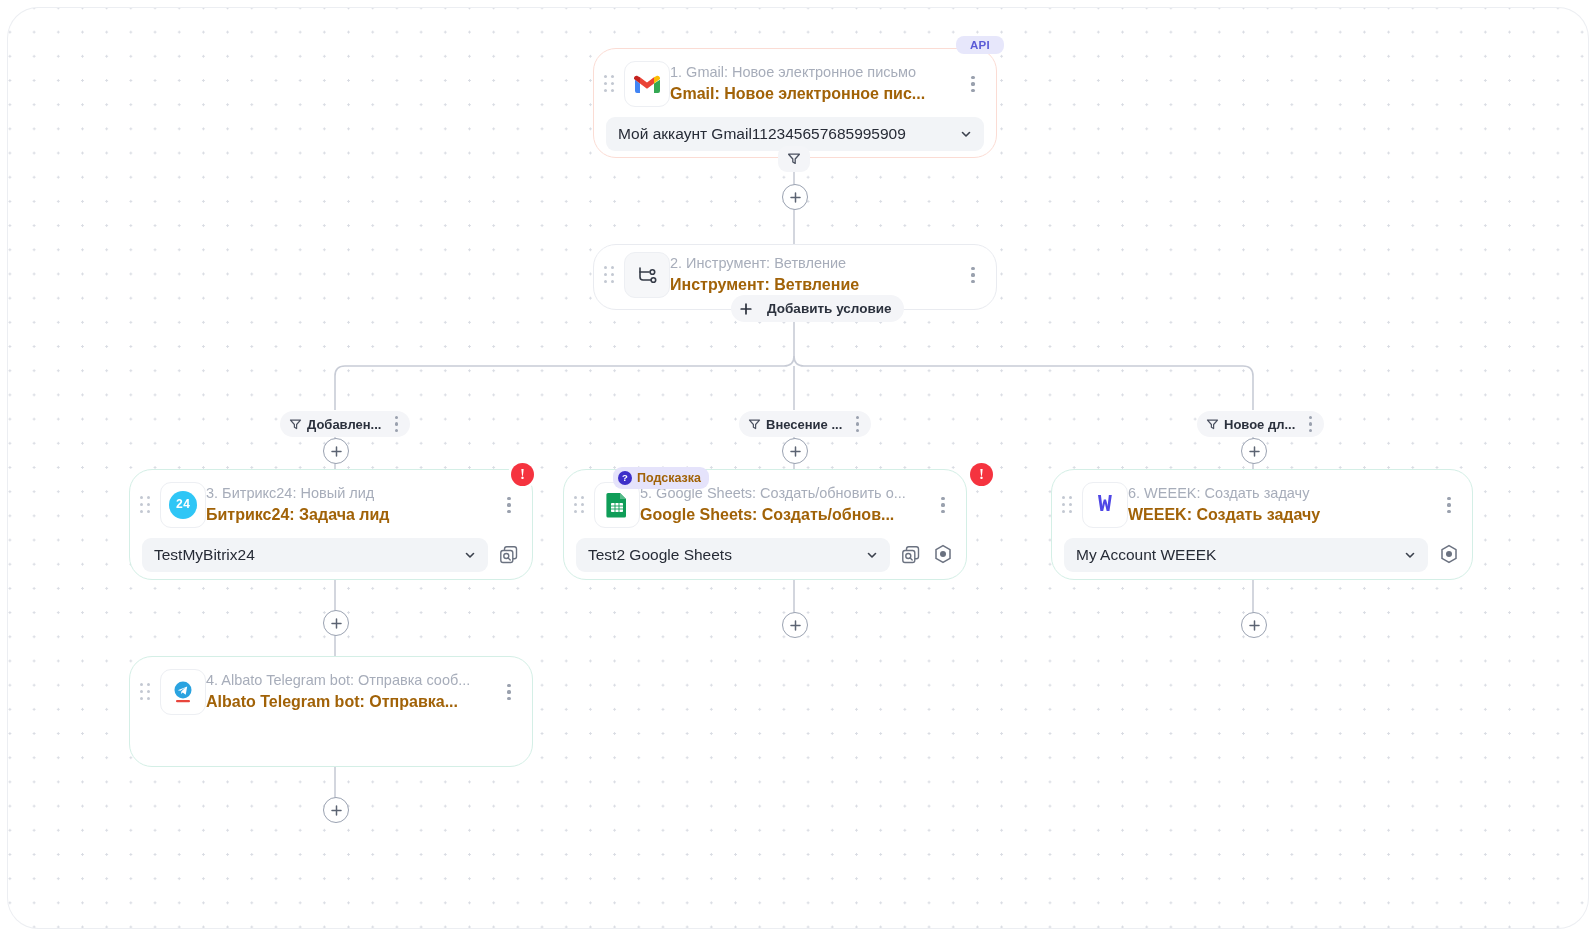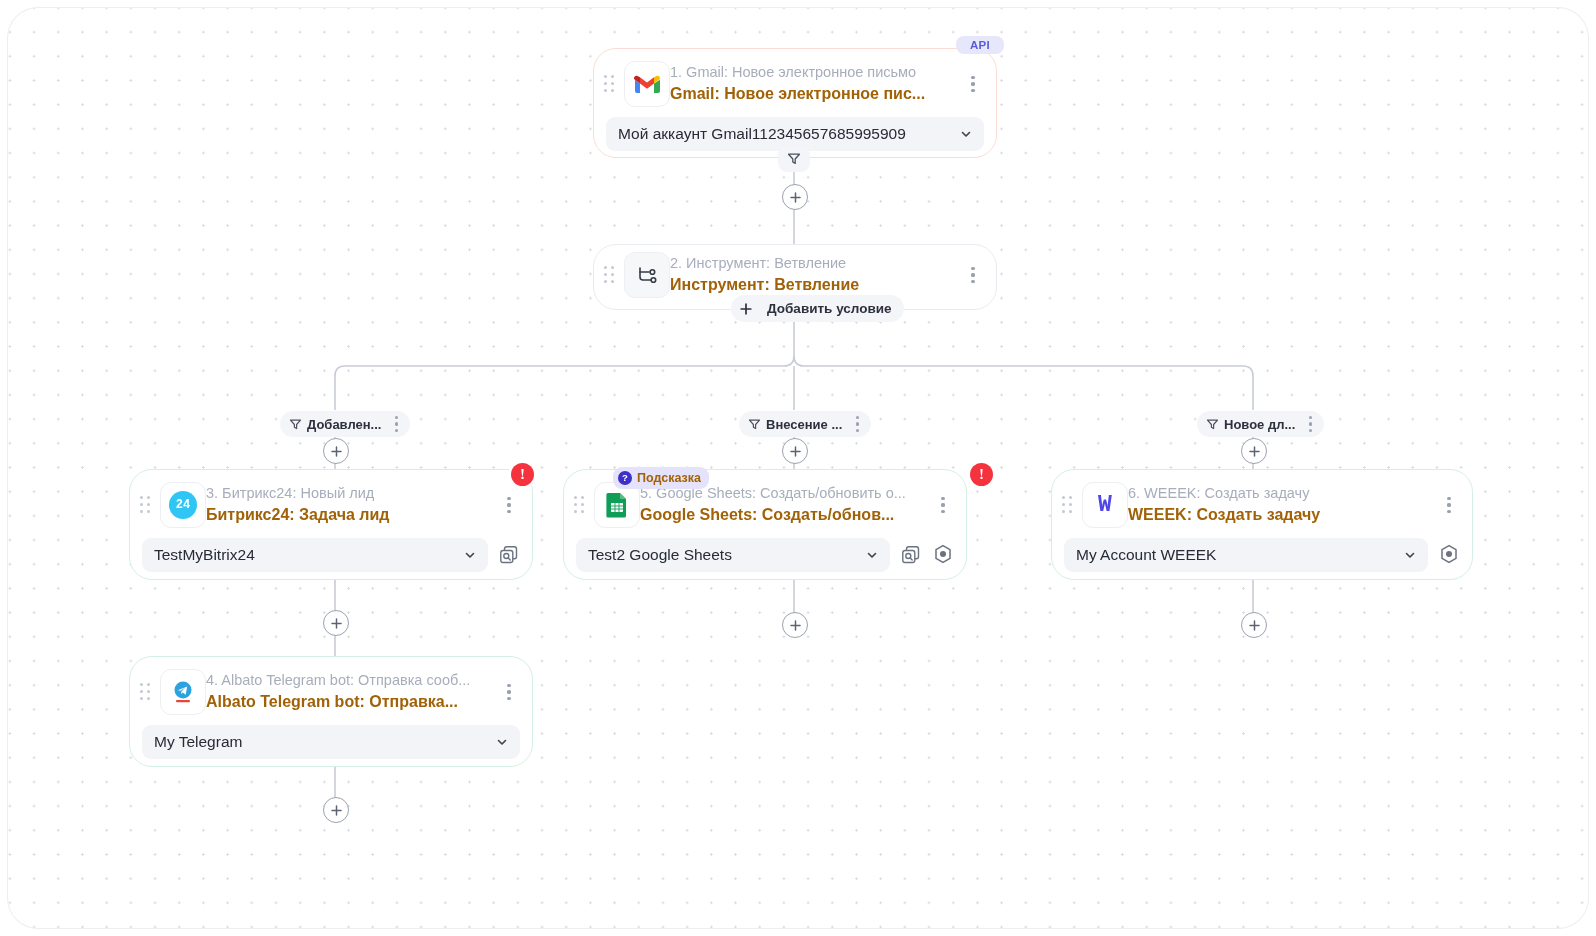--- a/index.html
+++ b/index.html
@@ -426,28 +426,20 @@
       <div class="titles">
         <div class="sub">4. Albato Telegram bot: Отправка сооб...</div>
         <div class="main-t">Albato Telegram bot: Отправка...</div>
       </div>
       <div class="kebab">
           <i></i>
           <i></i>
           <i></i>
         </div>
     </div>
-    <div class="selrow">
-      <div class="select">
-        <span>My Telegram</span>
-        <svg class="chev" viewBox="0 0 12 12">
-          <path d="M2.5 4.5L6 8l3.5-3.5" fill="none" stroke="#3b414d" stroke-width="1.6" stroke-linecap="round" stroke-linejoin="round"></path>
-          </svg>
-      </div>
-    </div>
   </div>
 
   <div class="plus-btn" style="left:315px;top:789px;">
     <svg width="11" height="11" viewBox="0 0 11 11">
       <path d="M5.5 1v9M1 5.5h9" stroke="#5b6372" stroke-width="1.5" stroke-linecap="round"></path>
       </svg>
   </div>
 
 </div>
 

